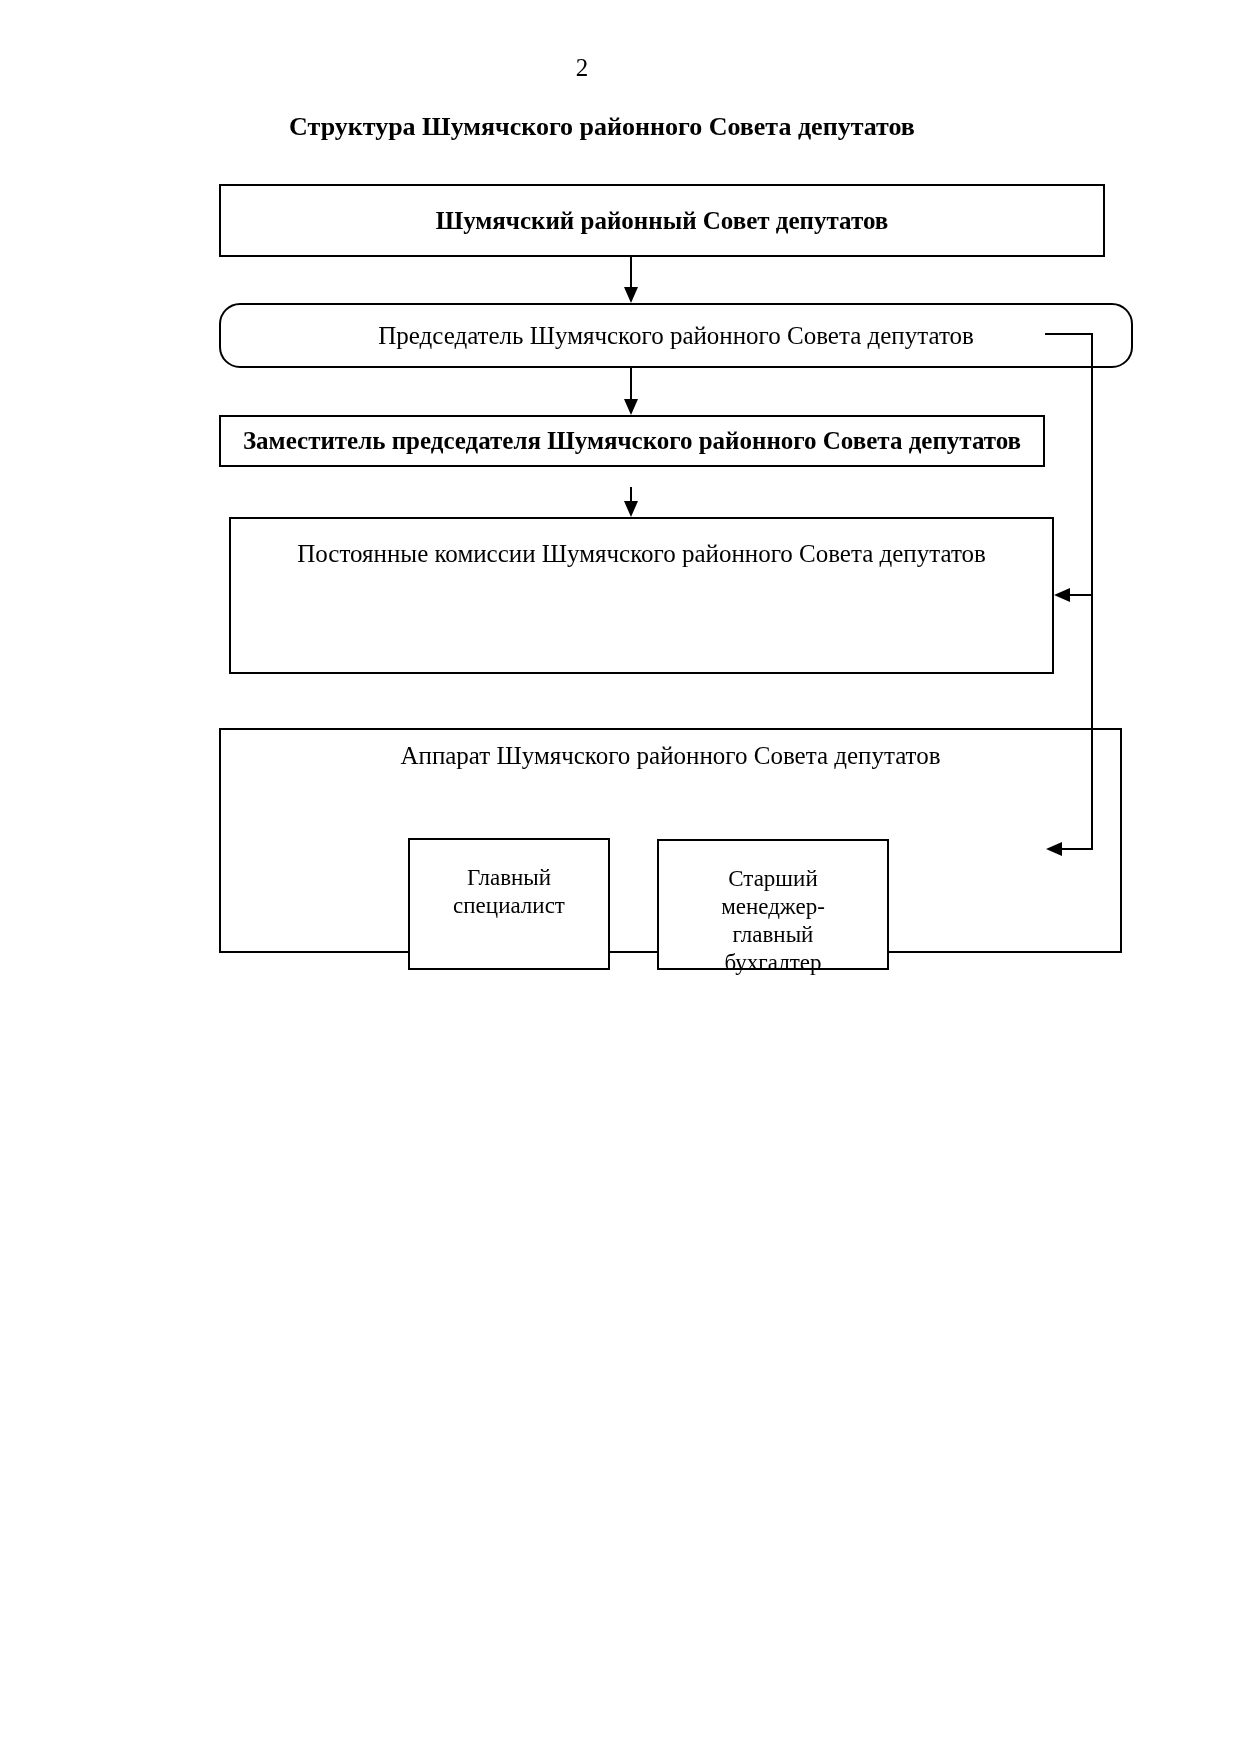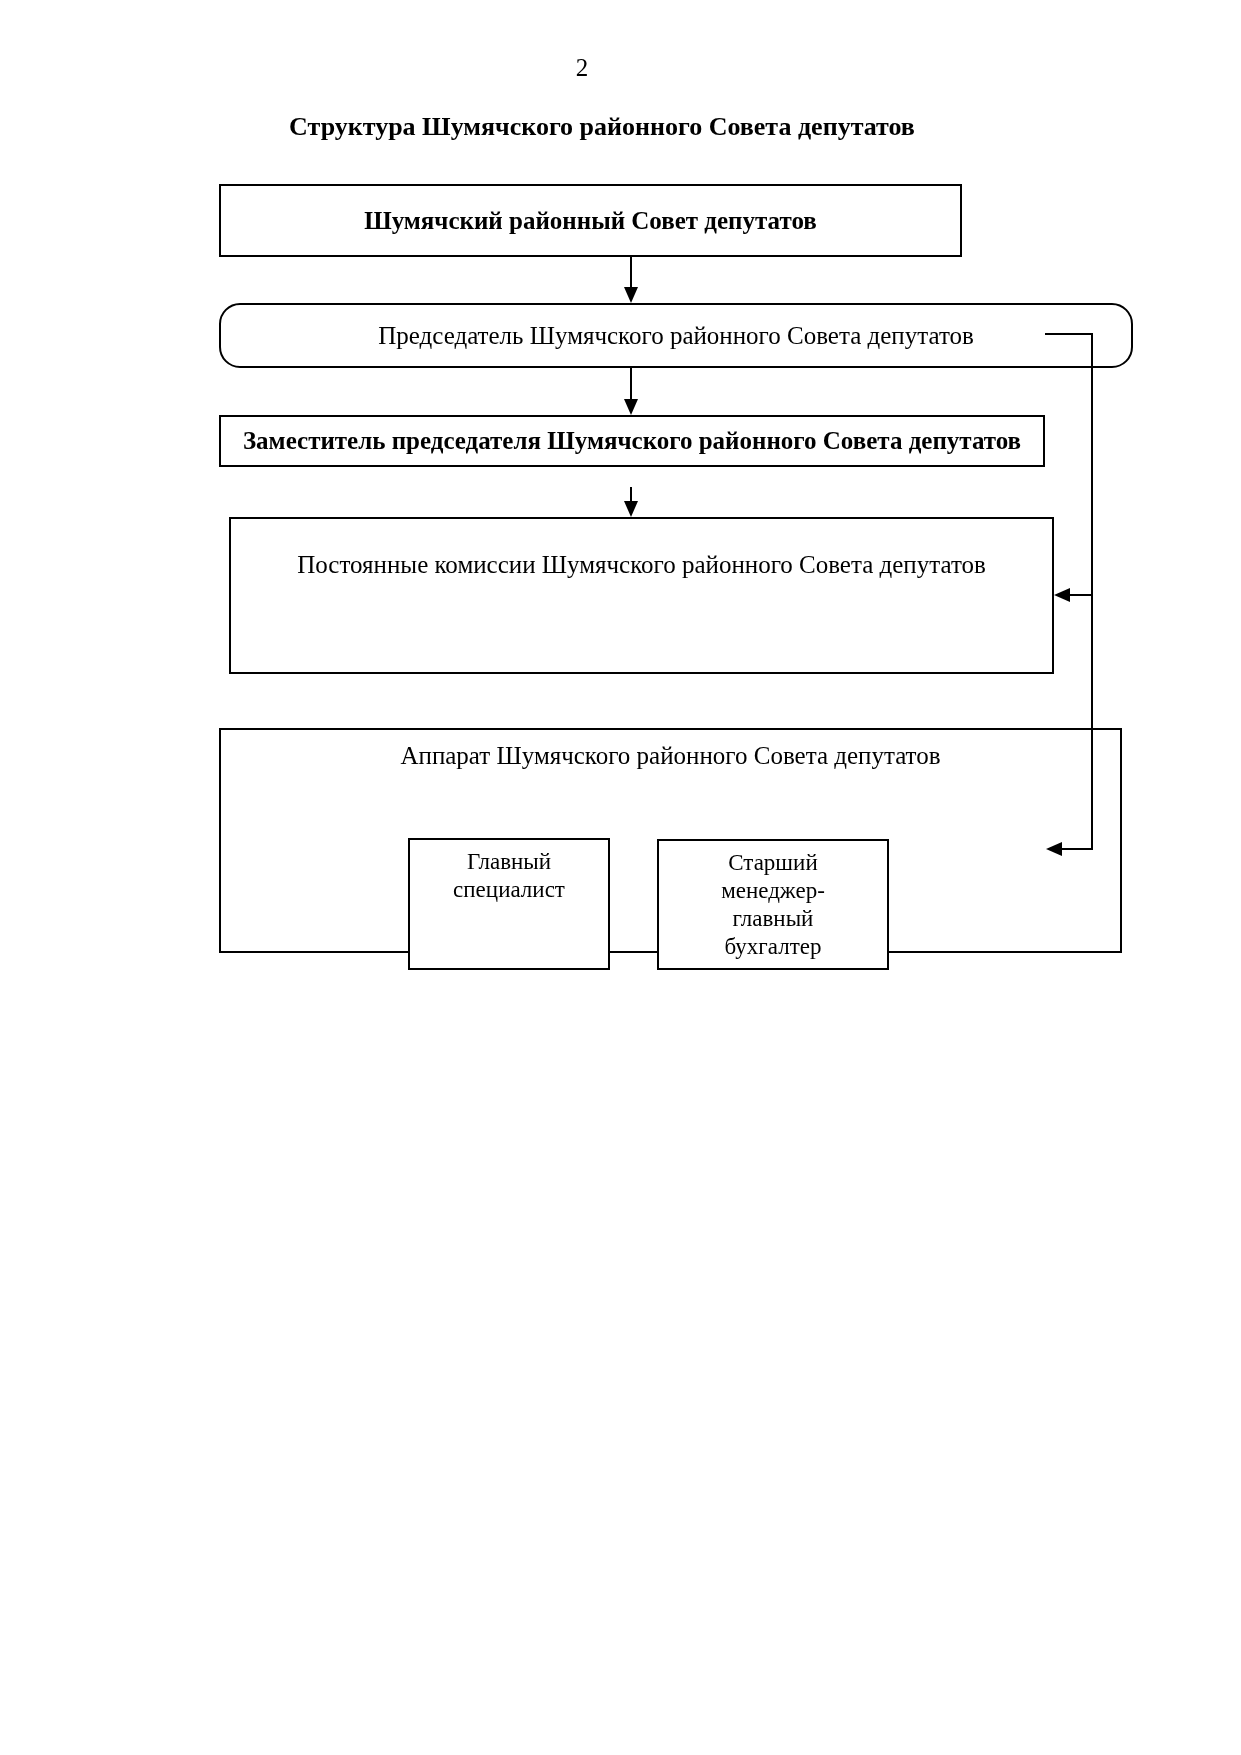--- a/index.html
+++ b/index.html
@@ -44,21 +44,21 @@
     align-items: center;
     justify-content: center;
     text-align: center;
     font-size: 25px;
     line-height: 1.25;
   }
   .box.bold { font-weight: bold; }
   .box.top-align { align-items: flex-start; }
   .box.small { font-size: 23px; line-height: 1.22; }
   .box .lbl { display: block; padding: 0 10px; }
-  .box .lines { white-space: pre-line; }
+  .box .lines { white-space: pre-line; margin-top: 16px; }
   .vline, .hline {
     position: absolute;
     background: #000000;
   }
   .vline { width: 2px; }
   .hline { height: 2px; }
   .arrow-down {
     position: absolute;
     width: 0; height: 0;
     border-left: 7px solid transparent;
@@ -75,42 +75,42 @@
 </style>
 </head>
 <body>
 
 <div class="page">
 
   <div class="centered-line page-number">2</div>
 
   <div class="centered-line diagram-title">Структура Шумячского районного Совета депутатов</div>
 
-  <div class="box bold" style="left:219px; top:184px; width:743px; height:73px;">
+  <div class="box bold" style="left:219px; top:184px; width:886px; height:73px;">
     <span class="lbl">Шумячский районный Совет депутатов</span>
   </div>
 
   <div class="vline" style="left:630px; top:257px; height:32px;"></div>
   <div class="arrow-down" style="left:624px; top:287px;"></div>
 
   <div class="box" style="left:219px; top:303px; width:914px; height:65px;border-radius:21px;">
     <span class="lbl">Председатель Шумячского районного Совета депутатов</span>
   </div>
 
   <div class="vline" style="left:630px; top:368px; height:33px;"></div>
   <div class="arrow-down" style="left:624px; top:399px;"></div>
 
   <div class="box" style="left:219px; top:415px; width:826px; height:52px;font-weight:bold;">
     <span class="lbl">Заместитель председателя Шумячского районного Совета депутатов</span>
   </div>
 
   <div class="vline" style="left:630px; top:487px; height:16px;"></div>
   <div class="arrow-down" style="left:624px; top:501px;"></div>
 
-  <div class="box top-align" style="left:229px; top:517px; width:825px; height:157px; padding-top:30px;">
+  <div class="box top-align" style="left:229px; top:517px; width:825px; height:157px; padding-top:19px;">
     <span class="lbl">Постоянные комиссии Шумячского районного Совета депутатов</span>
   </div>
 
   <div class="box top-align" style="left:219px; top:728px; width:903px; height:225px; padding-top:10px;">
     <span class="lbl">Аппарат Шумячского районного Совета депутатов</span>
   </div>
 
   <div class="box small top-align" style="left:408px; top:838px; width:202px; height:132px; padding-top:8px;">
     <span class="lbl lines">Главный
 специалист</span>

